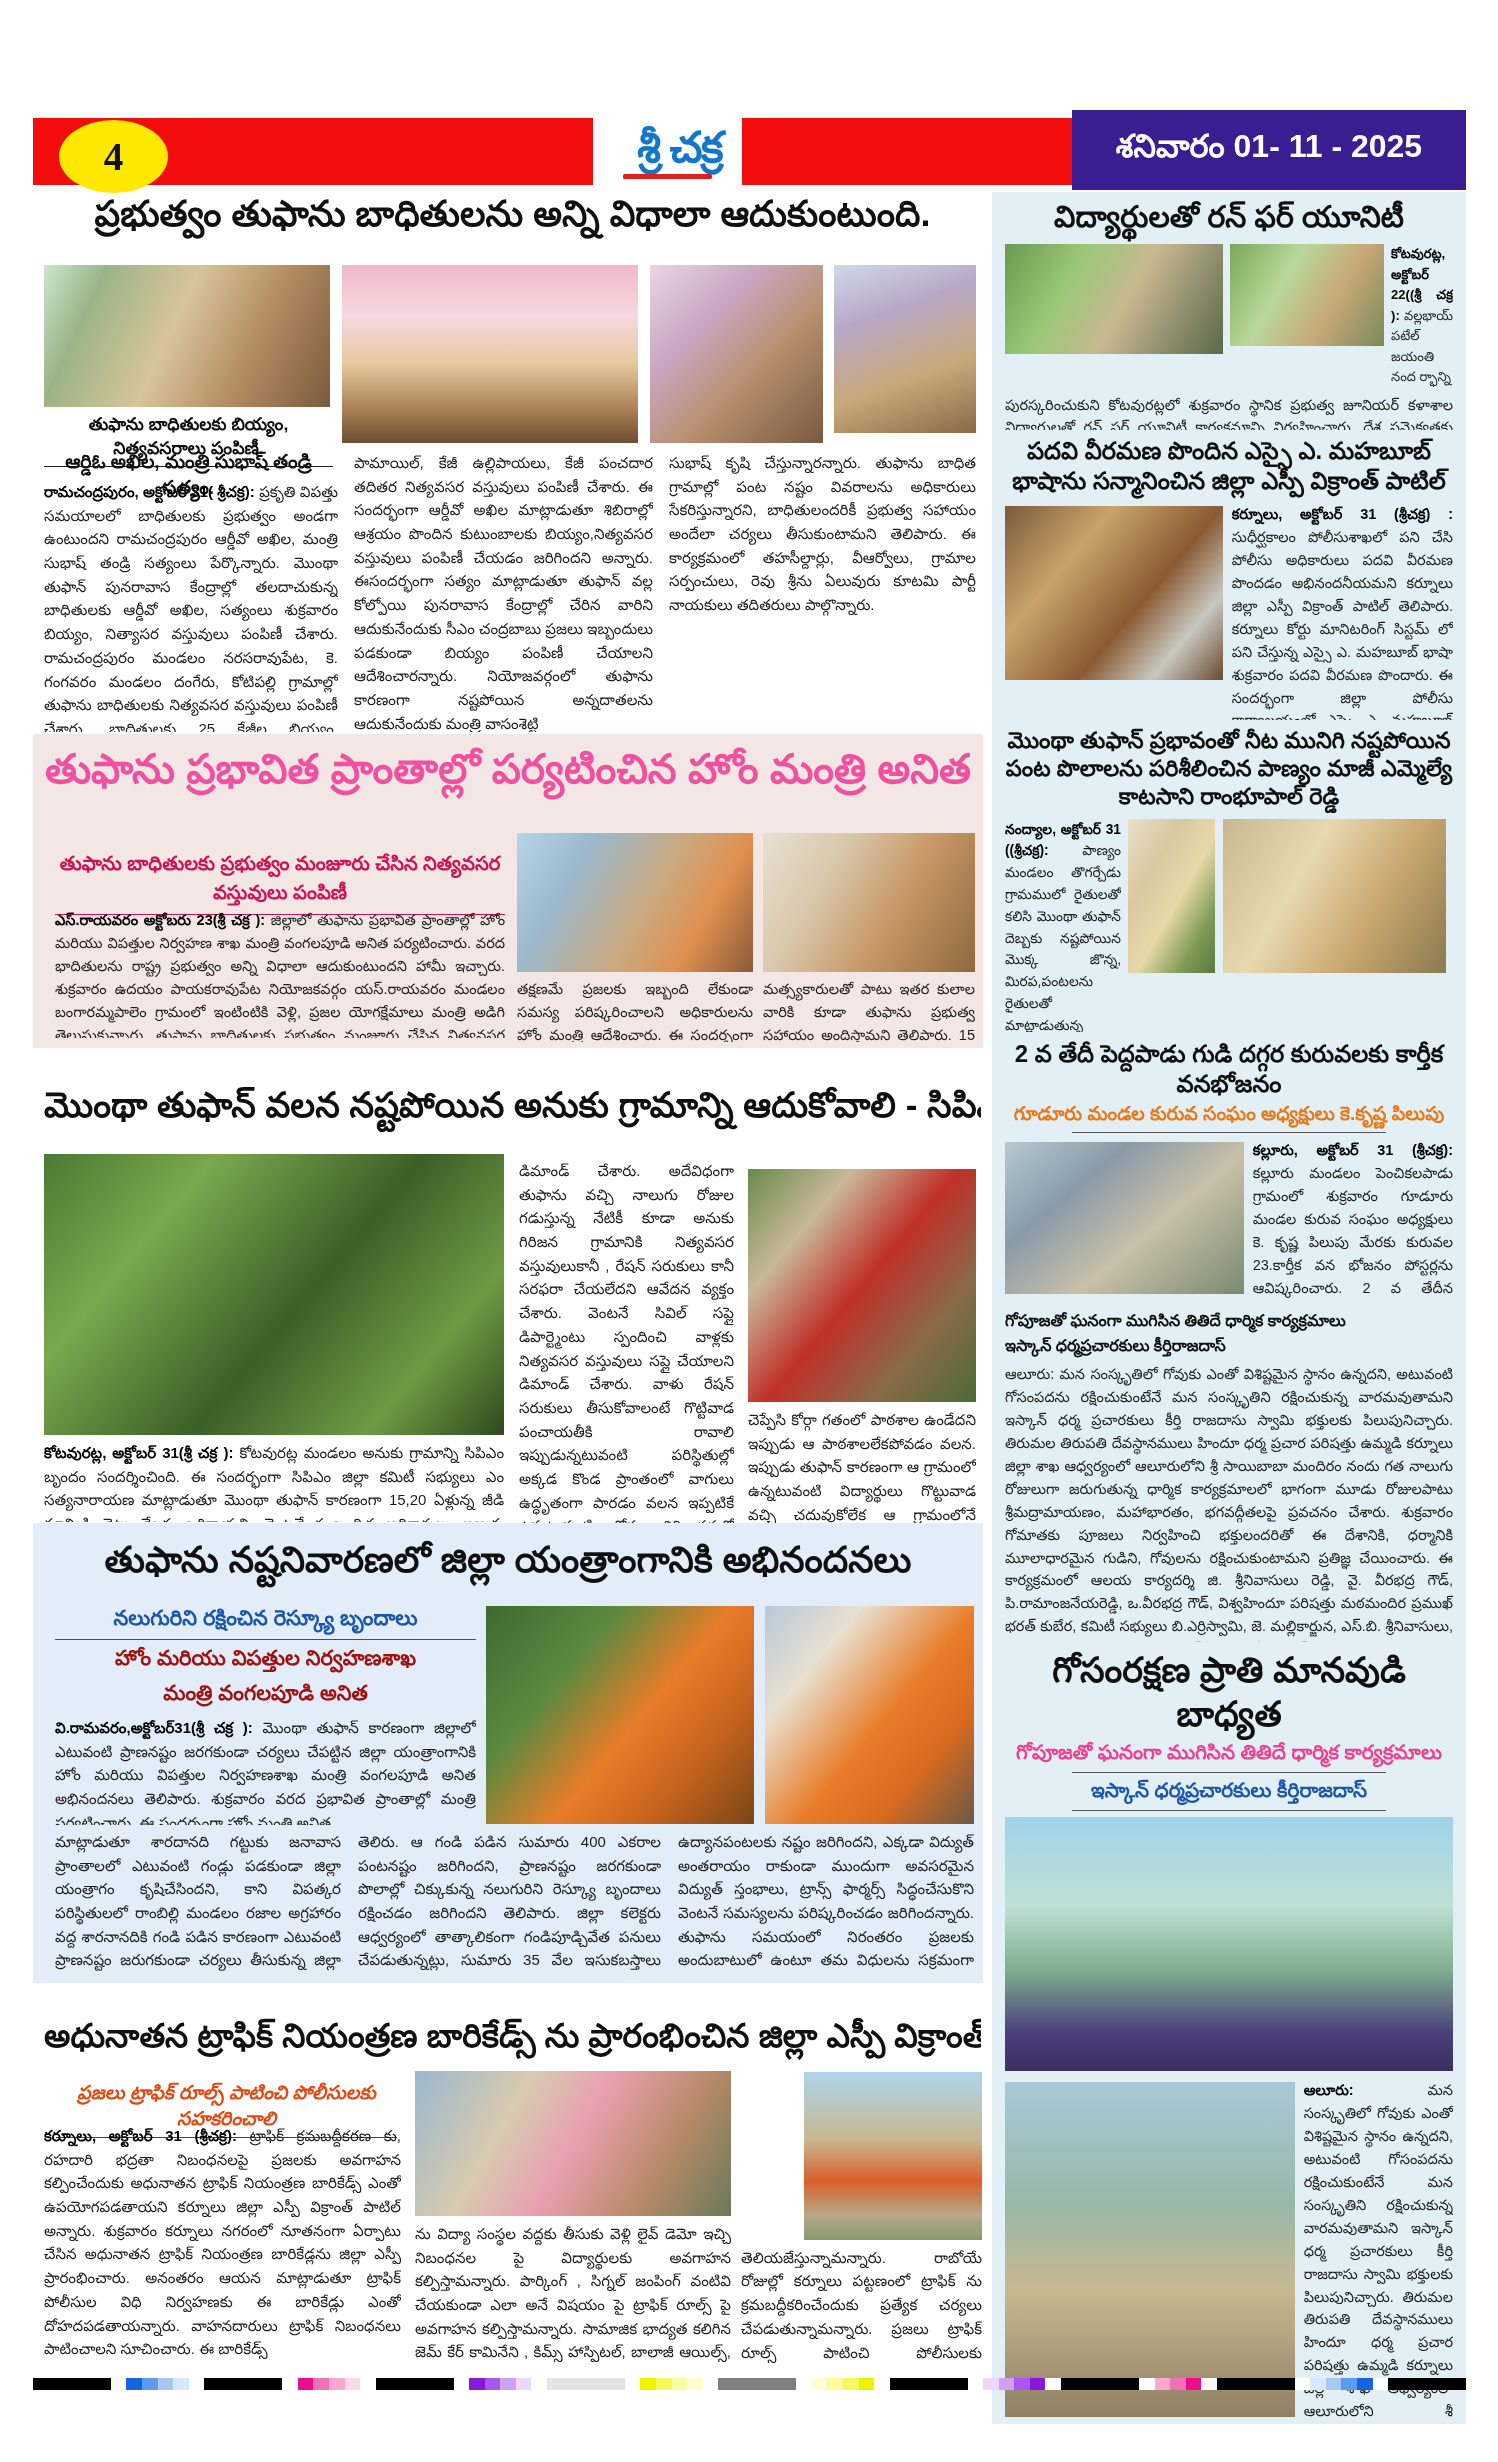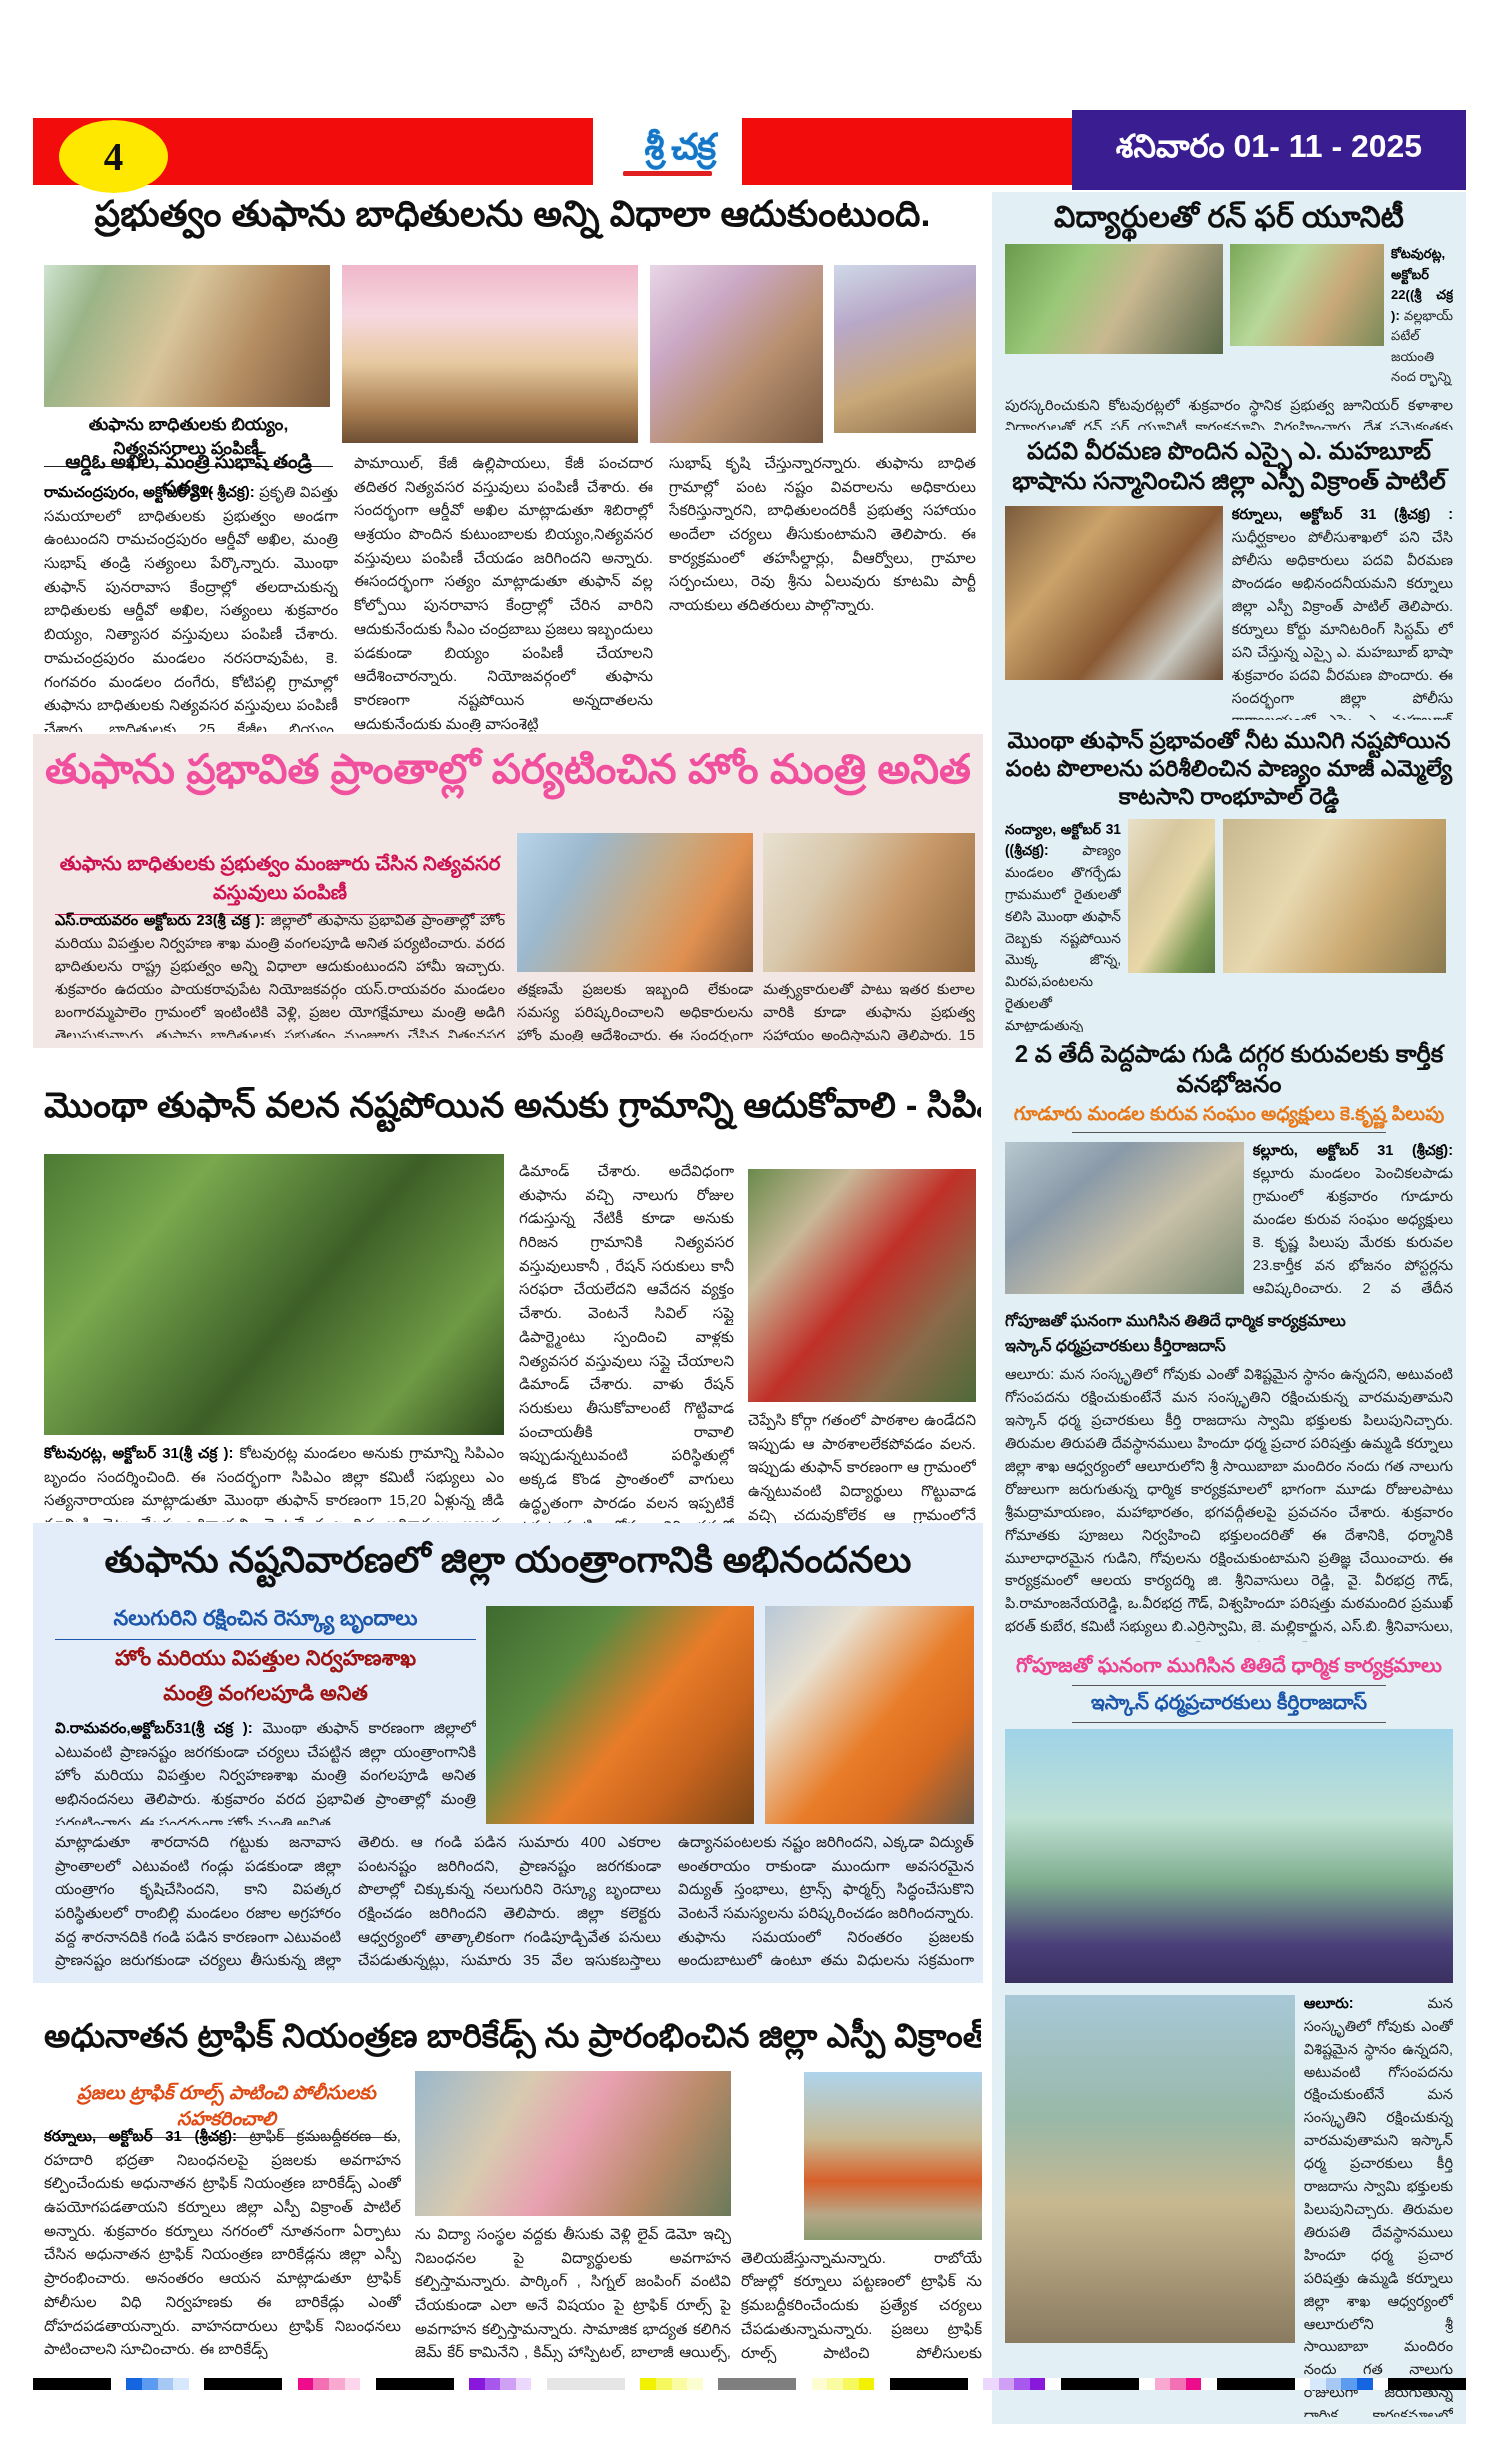--- a/index.html
+++ b/index.html
@@ -5,21 +5,21 @@
   html,body{margin:0;padding:0;background:#ffffff;}
   body{font-family:"Liberation Sans", sans-serif;}
   #page{position:relative;width:1499px;height:2462px;background:#ffffff;overflow:hidden;}
   .abs{position:absolute;}
   
   .header-bar{position:absolute;left:33px;top:118px;width:1433px;height:67px;background:#f20c0c;}
   .page-badge{position:absolute;left:59px;top:120px;width:109px;height:73px;background:#ffe800;border-radius:50%;
     display:flex;align-items:center;justify-content:center;font:bold 39px "Liberation Serif",serif;color:#111;}
   .masthead-box{position:absolute;left:593px;top:109px;width:149px;height:87px;background:#ffffff;
     display:flex;flex-direction:column;align-items:center;justify-content:center;}
-  .masthead-txt{font-weight:800;font-size:36px;color:#1576c8;text-shadow:0 0 1.5px #9cd0f0;letter-spacing:-1.5px;line-height:1;margin-left:24px;}
+  .masthead-txt{font-weight:800;font-size:43px;color:#1576c8;text-shadow:0 0 1.5px #9cd0f0;letter-spacing:-1.5px;line-height:1;margin-left:24px;}
   .masthead-sub{width:60%;height:5px;background:#e02020;margin-top:5.8px;border-radius:1.5px;}
   .date-banner{position:absolute;left:1072px;top:110px;width:394px;height:80px;background:#3a1d90;
     display:flex;align-items:center;justify-content:center;color:#fff;font-weight:800;font-size:32px;}
   
   .hl{font-weight:800;color:#101010;text-align:center;white-space:nowrap;overflow:hidden;}
   .para{font-size:15px;line-height:1.58;text-align:justify;color:#1c1c1c;overflow:hidden;}
   .para b{color:#000;}
   .cap{font-weight:bold;color:#101010;text-align:center;}
   
   .photo{position:absolute;overflow:hidden;}
@@ -206,20 +206,21 @@
       </div>
     </div>
 
     <div class="rail-art" style="top:1120px;height:330px;">
       <div style="font-weight:bold;font-size:16px;color:#101010;">గోపూజతో ఘనంగా ముగిసిన తితిదే ధార్మిక కార్యక్రమాలు</div>
       <div style="font-weight:bold;font-size:16px;color:#101010;margin-top:2.9px;">ఇస్కాన్ ధర్మప్రచారకులు కీర్తిరాజదాస్</div>
       <div class="para" style="margin-top:4.4px;font-size:14.5px;">ఆలూరు: మన సంస్కృతిలో గోవుకు ఎంతో విశిష్టమైన స్థానం ఉన్నదని, అటువంటి గోసంపదను రక్షించుకుంటేనే మన సంస్కృతిని రక్షించుకున్న వారమవుతామని ఇస్కాన్ ధర్మ ప్రచారకులు కీర్తి రాజదాసు స్వామి భక్తులకు పిలుపునిచ్చారు. తిరుమల తిరుపతి దేవస్థానములు హిందూ ధర్మ ప్రచార పరిషత్తు ఉమ్మడి కర్నూలు జిల్లా శాఖ ఆధ్వర్యంలో ఆలూరులోని శ్రీ సాయిబాబా మందిరం నందు గత నాలుగు రోజులుగా జరుగుతున్న ధార్మిక కార్యక్రమాలలో భాగంగా మూడు రోజులపాటు శ్రీమద్రామాయణం, మహాభారతం, భగవద్గీతలపై ప్రవచనం చేశారు. శుక్రవారం గోమాతకు పూజలు నిర్వహించి భక్తులందరితో ఈ దేశానికి, ధర్మానికి మూలాధారమైన గుడిని, గోవులను రక్షించుకుంటామని ప్రతిజ్ఞ చేయించారు. ఈ కార్యక్రమంలో ఆలయ కార్యదర్శి జి. శ్రీనివాసులు రెడ్డి, వై. వీరభద్ర గౌడ్, పి.రామాంజనేయరెడ్డి, ఒ.వీరభద్ర గౌడ్, విశ్వహిందూ పరిషత్తు మఠమందిర ప్రముఖ్ భరత్ కుబేర, కమిటీ సభ్యులు బి.ఎర్రిస్వామి, జె. మల్లికార్జున, ఎస్.బి. శ్రీనివాసులు, బి. సూర్యనారాయణ, బి. రఘునాథ్ రెడ్డి, కె.లోకన్న గౌడ్, జె.సిద్ద లింగయ్య స్వామి, బి. మల్లిఖార్జున, ఎం నాగేంద్రయ్య అర్చకులు జె.ఎర్రి స్వామి, నాగభూషణం స్వామి, వెంకటేశ్వర్లుతోపాటు పెద్ద సంఖ్యలో భక్తులు పాల్గొన్నారు.</div>
     </div>
 
     <div class="rail-art" style="top:1456px;height:769px;">
+      <div class="rail-hl" style="font-size:35px;">గోసంరక్షణ ప్రాతి మానవుడి బాధ్యత</div>
       <div class="pink-sub" style="margin-top:5.8px;">గోపూజతో ఘనంగా ముగిసిన తితిదే ధార్మిక కార్యక్రమాలు</div>
       <div class="thinrule"></div>
       <div class="blue-sub">ఇస్కాన్ ధర్మప్రచారకులు కీర్తిరాజదాస్</div>
       <div class="thinrule"></div>
       <div class="photo ph-s pph" style="position:relative;width:448px;height:254px;margin-top:4.4px;"></div>
       <div style="margin-top:8.7px;">
         <div class="photo ph-t pph fl" style="position:relative;width:290px;height:348px;margin:2.9px 8.7px 2.9px 0;"></div>
         <div class="para" style="font-size:14.5px;">
           <b>ఆలూరు:</b>
           <span>మన సంస్కృతిలో గోవుకు ఎంతో విశిష్టమైన స్థానం ఉన్నదని, అటువంటి గోసంపదను రక్షించుకుంటేనే మన సంస్కృతిని రక్షించుకున్న వారమవుతామని ఇస్కాన్ ధర్మ ప్రచారకులు కీర్తి రాజదాసు స్వామి భక్తులకు పిలుపునిచ్చారు. తిరుమల తిరుపతి దేవస్థానములు హిందూ ధర్మ ప్రచార పరిషత్తు ఉమ్మడి కర్నూలు జిల్లా శాఖ ఆధ్వర్యంలో ఆలూరులోని శ్రీ సాయిబాబా మందిరం నందు గత నాలుగు రోజులుగా జరుగుతున్న ధార్మిక కార్యక్రమాలలో భాగంగా మూడు రోజులపాటు శ్రీమద్రామాయణం, మహాభారతం, భగవద్గీతలపై ప్రవచనం చేశారు. శుక్రవారం గోమాతకు పూజలు నిర్వహించి భక్తులందరితో గుడిని, గోవులను రక్షించుకుంటామని ప్రతిజ్ఞ చేయించారు.</span>

